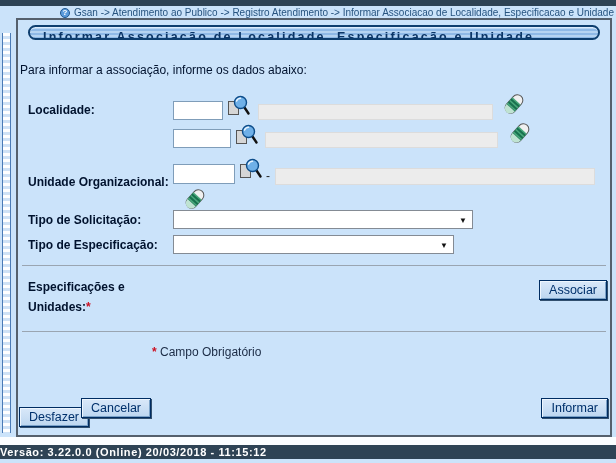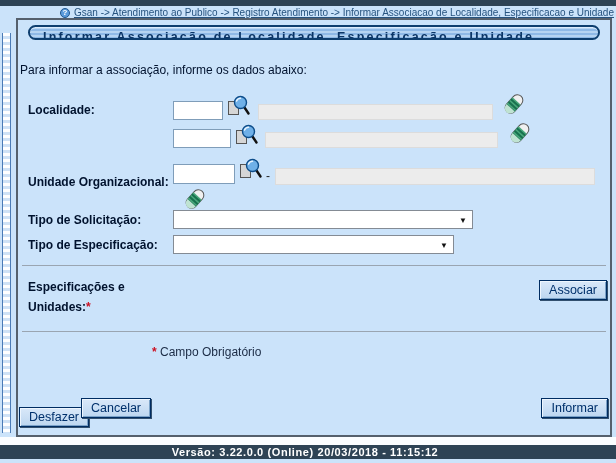--- a/index.html
+++ b/index.html
@@ -16,21 +16,21 @@
     position:absolute; left:0; top:6px; width:616px; height:13px;
     display:flex; align-items:center; justify-content:flex-end; gap:4px; padding-right:2px;
   }
   .help-icon {
     width:10px; height:10px; border-radius:50%;
     background:#5b9bdb; border:1px solid #21588f;
     color:#fff; font-size:8px; font-weight:bold; line-height:8px; text-align:center;
     flex:0 0 auto; cursor:pointer;
   }
   .breadcrumb-link {
-    font-size:10px; color:#26537f; text-decoration:underline; white-space:nowrap; cursor:pointer;
+    font-size:10px; color:#26537f; white-space:nowrap; cursor:pointer;
   }
   
   .left-strip {
     position:absolute; left:2px; top:33px; width:9px; height:400px;
     background:repeating-linear-gradient(180deg,#ffffff 0px,#ffffff 3px,#cfe2f6 3px,#cfe2f6 6px);
     border-left:1px solid #4a7ab5; border-right:1px solid #4a7ab5;
   }
   
   .panel {
     position:absolute; left:16px; top:18px; width:596px; height:419px;
@@ -76,21 +76,21 @@
   }
   .espec-label {
     position:absolute; left:10px; top:257px; width:112px;
     font-size:12px; font-weight:bold; color:#00122e; line-height:20px;
   }
   
   .bottom-white { position:absolute; left:0; top:437px; width:616px; height:8px; background:#fbfdff; }
   .footerbar {
     position:absolute; left:0; top:445px; width:616px; height:14px; background:#2e4355;
     color:#fff; font-size:11px; font-weight:bold; letter-spacing:0.6px;
-    text-align:center; line-height:14px; padding-right:6px;
+    text-align:left; line-height:14px; padding-right:6px;
   }
 </style>
 </head>
 <body>
 
 <svg width="0" height="0" style="position:absolute">
   <defs>
     <g id="magnifier">
       <rect x="1.5" y="6.5" width="10" height="13" fill="#d6d6d6" stroke="#555" stroke-width="1"></rect>
       <path d="M1.5 6.5 L8 6.5 L11.5 10 L11.5 6.5 Z" fill="#bfbfbf" stroke="#555" stroke-width="0.8"></path>

